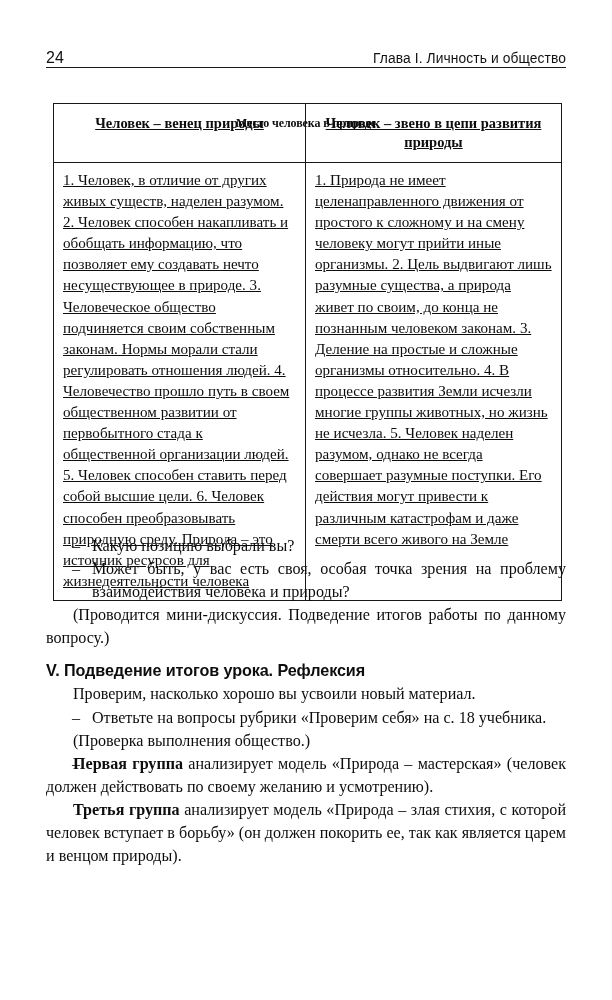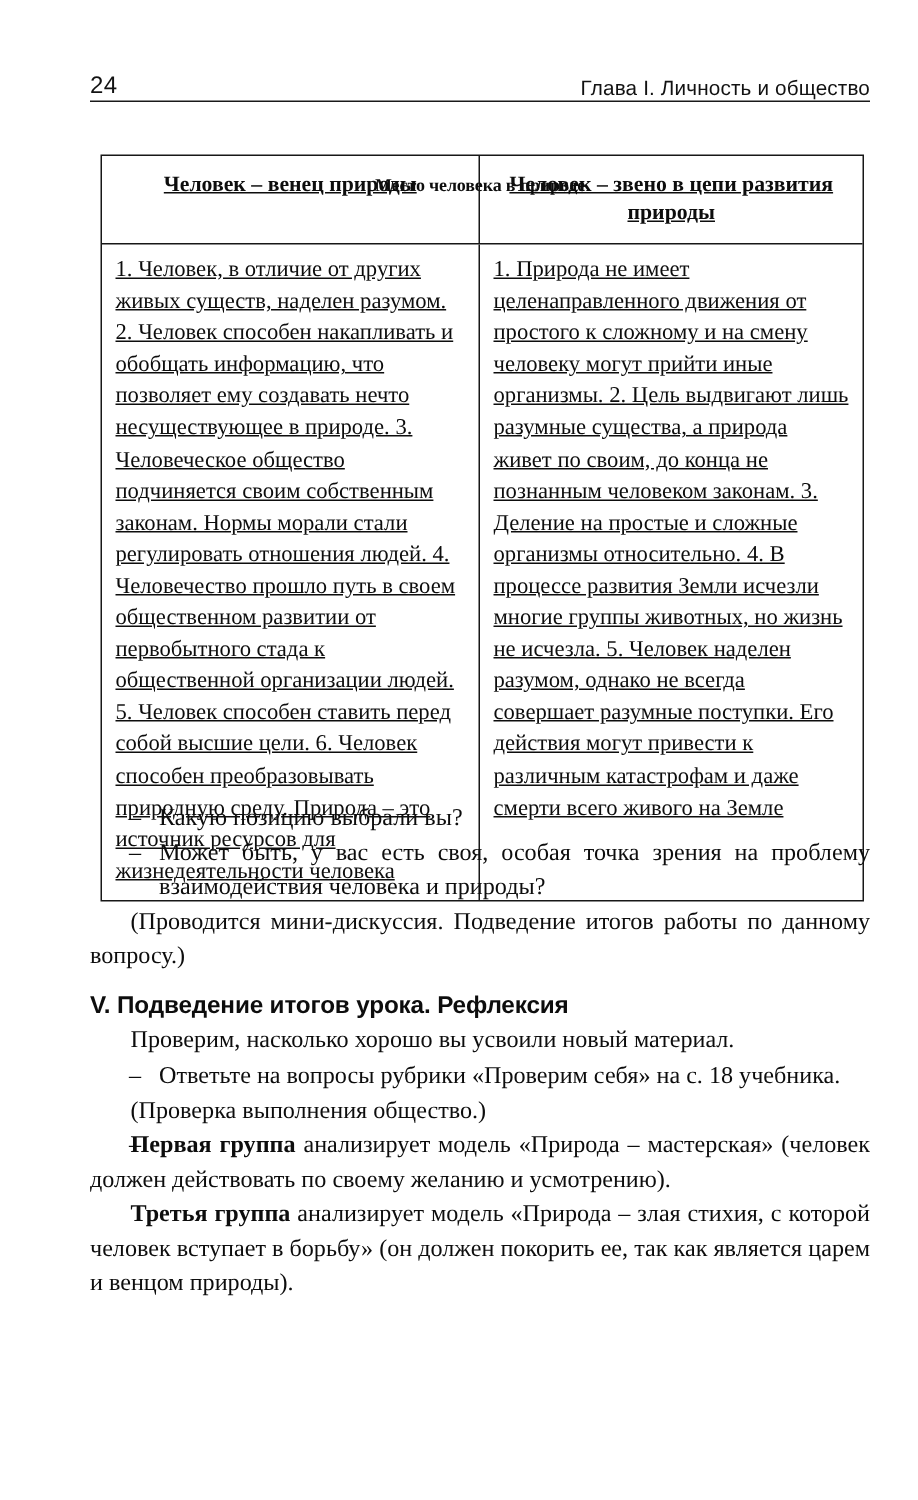--- a/index.html
+++ b/index.html
@@ -12,21 +12,21 @@
     width: 612px;
     height: 1000px;
     position: relative;
     font-family: "Liberation Serif", "DejaVu Serif", serif;
     color: #0d0d0d;
     overflow: hidden;
   }
 
   .page {
     position: absolute;
-    left: 14px; top: 0;
+    left: 0; top: 0;
     width: 528px;
     height: 1000px;
   }
 
   
   .runhead {
     position: absolute;
     left: 46px;
     top: 44px;
     width: 520px;

